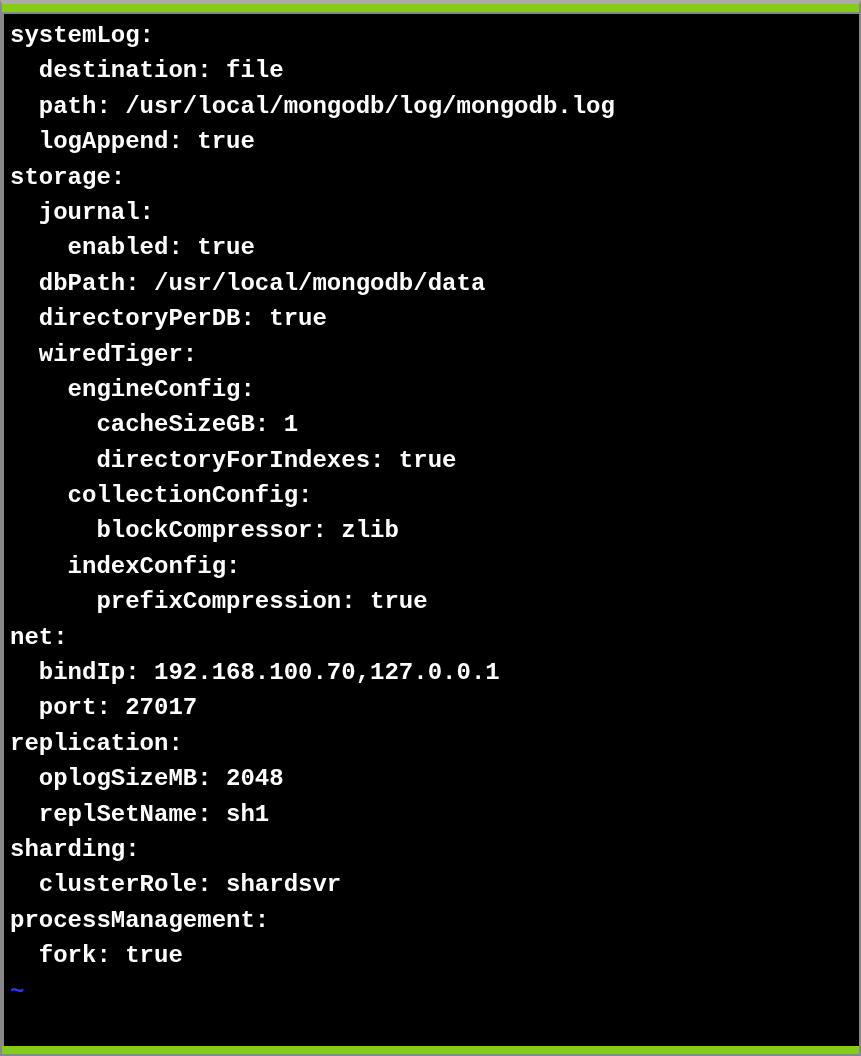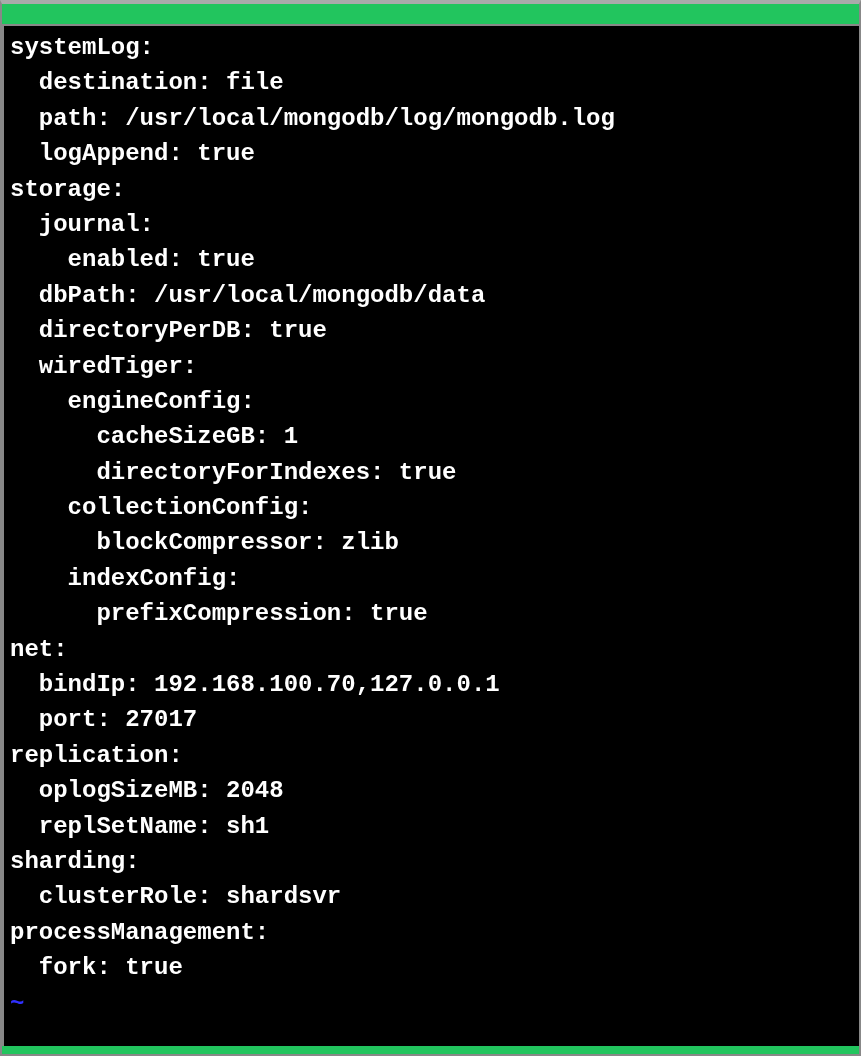--- a/index.html
+++ b/index.html
@@ -12,22 +12,22 @@
       font-family: 'Courier New', Courier, monospace;
       width: 861px;
       height: 1056px;
       overflow: hidden;
     }
     .window-frame {
       border: 2px solid #888;
       border-top: 4px solid #aaa;
       width: 100%;
       height: 100%;
-      background: #22c55e;
-      padding-top: 20px;
+      background: #84cc16;
+      padding-top: 8px;
     }
     .terminal {
       background: #000000;
       color: #ffffff;
       width: 100%;
       height: calc(100% - 8px);
       padding: 4px 6px;
       font-size: 24px;
       line-height: 1.475;
       font-weight: bold;

